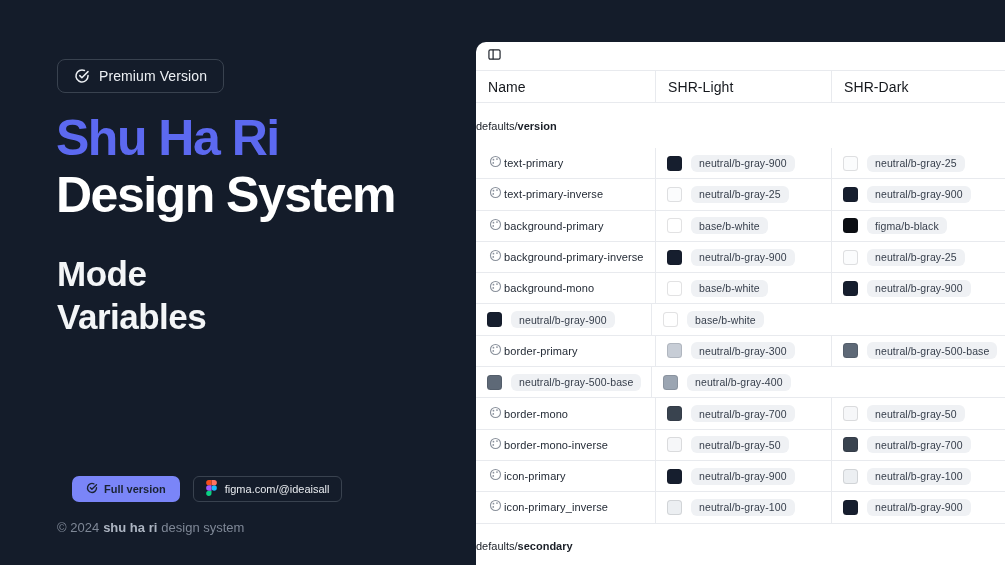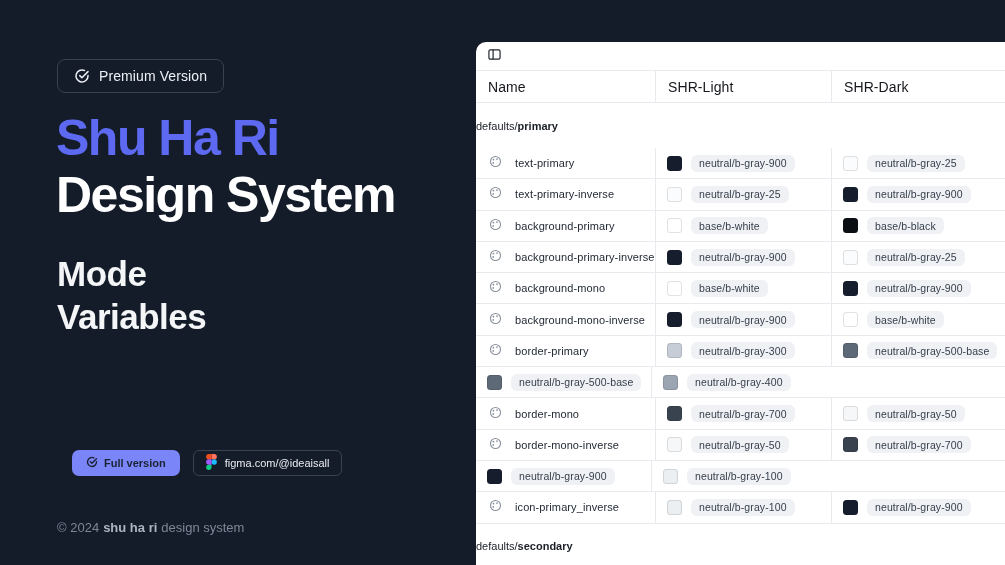--- a/index.html
+++ b/index.html
@@ -27,21 +27,21 @@
     position:absolute;left:56px;top:110px;
     font-size:50px;line-height:57px;font-weight:700;letter-spacing:-1.5px;
   }
   .headline .accent{color:var(--accent);display:block;}
   .headline .main{color:#FFFFFF;display:block;}
   .subtitle{
     position:absolute;left:57px;top:252px;
     font-size:35px;line-height:43px;font-weight:500;letter-spacing:-.5px;color:#F3F5F7;
   }
   .subtitle span{display:block;font-weight:bold;}
-  .footer-buttons{position:absolute;left:57px;top:450px;display:flex;gap:13px;align-items:center;padding-left:15px;}
+  .footer-buttons{position:absolute;left:57px;top:476px;display:flex;gap:13px;align-items:center;padding-left:15px;}
   .btn-full{
     display:inline-flex;align-items:center;gap:6px;height:26px;padding:0 14px;
     background:var(--button-bg);color:var(--button-text);
     border:none;border-radius:7px;font-size:11px;font-weight:700;
     font-family:inherit;cursor:pointer;
   }
   .btn-figma{
     display:inline-flex;align-items:center;gap:8px;height:26px;padding:0 12px;
     background:transparent;color:#E8EBEF;
     border:1px solid var(--border-dark);border-radius:6px;
@@ -71,21 +71,21 @@
   .c2{width:176px;border-right:1px solid var(--divider);}
   .c3{width:173px;}
   .section-label{
     height:45px;display:flex;align-items:center;
     font-size:11px;color:#1A1F27;
   }
   .section-label .bold{font-weight:700;}
   .rows{border-top:0;}
   .trow{display:flex;height:31.3px;border-bottom:1px solid var(--divider);}
   .cell{display:flex;align-items:center;}
-  .c-name{width:180px;border-right:1px solid var(--divider);padding-left:13px;gap:13px;color:#8A919C;}
+  .c-name{width:180px;border-right:1px solid var(--divider);padding-left:13px;gap:2px;color:#8A919C;}
   .tname{font-size:11px;color:#242B36;letter-spacing:.1px;}
   .c-val{padding-left:11px;}
   .c-val.light{width:176px;border-right:1px solid var(--divider);}
   .c-val.dark{width:173px;}
   .swatch{
     width:15px;height:15px;border-radius:3.5px;flex:none;
     border:1px solid rgba(13,18,28,.12);
   }
   .pill{
     margin-left:9px;background:var(--pill-bg);color:var(--pill-text);
@@ -156,21 +156,21 @@
   </div>
 
   <div class="thead">
     <div class="hcell c1">Name</div>
     <div class="hcell c2">SHR-Light</div>
     <div class="hcell c3">SHR-Dark</div>
   </div>
 
   <div class="section-label">
     <span>defaults/</span>
-      <span class="bold">primary</span>
+      <span class="bold">version</span>
   </div>
 
   <div class="rows">
       <div class="trow">
     <div class="cell c-name">
       <span><svg width="13" height="13" viewBox="0 0 14 14">
               <circle cx="7" cy="7" r="5.4" fill="none" stroke="currentColor" stroke-width="1.2"></circle>
               <circle cx="4.8" cy="5" r="0.95" fill="currentColor"></circle>
               <circle cx="8.6" cy="4.4" r="0.95" fill="currentColor"></circle>
               <circle cx="4.6" cy="8.6" r="0.95" fill="currentColor"></circle>
@@ -214,21 +214,21 @@
               <circle cx="4.6" cy="8.6" r="0.95" fill="currentColor"></circle>
             </svg></span>
       <span class="tname">background-primary</span>
     </div>
     <div class="cell c-val light">
       <span class="swatch" style="background: rgb(255, 255, 255);"></span>
       <span class="pill">base/b-white</span>
     </div>
     <div class="cell c-val dark">
       <span class="swatch" style="background: rgb(11, 14, 19);"></span>
-      <span class="pill">base/b-black</span>
+      <span class="pill">figma/b-black</span>
     </div>
   </div>
       <div class="trow">
     <div class="cell c-name">
       <span><svg width="13" height="13" viewBox="0 0 14 14">
               <circle cx="7" cy="7" r="5.4" fill="none" stroke="currentColor" stroke-width="1.2"></circle>
               <circle cx="4.8" cy="5" r="0.95" fill="currentColor"></circle>
               <circle cx="8.6" cy="4.4" r="0.95" fill="currentColor"></circle>
               <circle cx="4.6" cy="8.6" r="0.95" fill="currentColor"></circle>
             </svg></span>
@@ -256,29 +256,20 @@
     <div class="cell c-val light">
       <span class="swatch" style="background: rgb(255, 255, 255);"></span>
       <span class="pill">base/b-white</span>
     </div>
     <div class="cell c-val dark">
       <span class="swatch" style="background: rgb(22, 30, 46);"></span>
       <span class="pill">neutral/b-gray-900</span>
     </div>
   </div>
       <div class="trow">
-    <div class="cell c-name">
-      <span><svg width="13" height="13" viewBox="0 0 14 14">
-              <circle cx="7" cy="7" r="5.4" fill="none" stroke="currentColor" stroke-width="1.2"></circle>
-              <circle cx="4.8" cy="5" r="0.95" fill="currentColor"></circle>
-              <circle cx="8.6" cy="4.4" r="0.95" fill="currentColor"></circle>
-              <circle cx="4.6" cy="8.6" r="0.95" fill="currentColor"></circle>
-            </svg></span>
-      <span class="tname">background-mono-inverse</span>
-    </div>
     <div class="cell c-val light">
       <span class="swatch" style="background: rgb(22, 30, 46);"></span>
       <span class="pill">neutral/b-gray-900</span>
     </div>
     <div class="cell c-val dark">
       <span class="swatch" style="background: rgb(255, 255, 255);"></span>
       <span class="pill">base/b-white</span>
     </div>
   </div>
       <div class="trow">
@@ -342,20 +333,29 @@
     <div class="cell c-val light">
       <span class="swatch" style="background: rgb(246, 247, 249);"></span>
       <span class="pill">neutral/b-gray-50</span>
     </div>
     <div class="cell c-val dark">
       <span class="swatch" style="background: rgb(57, 67, 79);"></span>
       <span class="pill">neutral/b-gray-700</span>
     </div>
   </div>
       <div class="trow">
+    <div class="cell c-name">
+      <span><svg width="13" height="13" viewBox="0 0 14 14">
+              <circle cx="7" cy="7" r="5.4" fill="none" stroke="currentColor" stroke-width="1.2"></circle>
+              <circle cx="4.8" cy="5" r="0.95" fill="currentColor"></circle>
+              <circle cx="8.6" cy="4.4" r="0.95" fill="currentColor"></circle>
+              <circle cx="4.6" cy="8.6" r="0.95" fill="currentColor"></circle>
+            </svg></span>
+      <span class="tname">icon-primary</span>
+    </div>
     <div class="cell c-val light">
       <span class="swatch" style="background: rgb(22, 30, 46);"></span>
       <span class="pill">neutral/b-gray-900</span>
     </div>
     <div class="cell c-val dark">
       <span class="swatch" style="background: rgb(236, 239, 242);"></span>
       <span class="pill">neutral/b-gray-100</span>
     </div>
   </div>
       <div class="trow">

